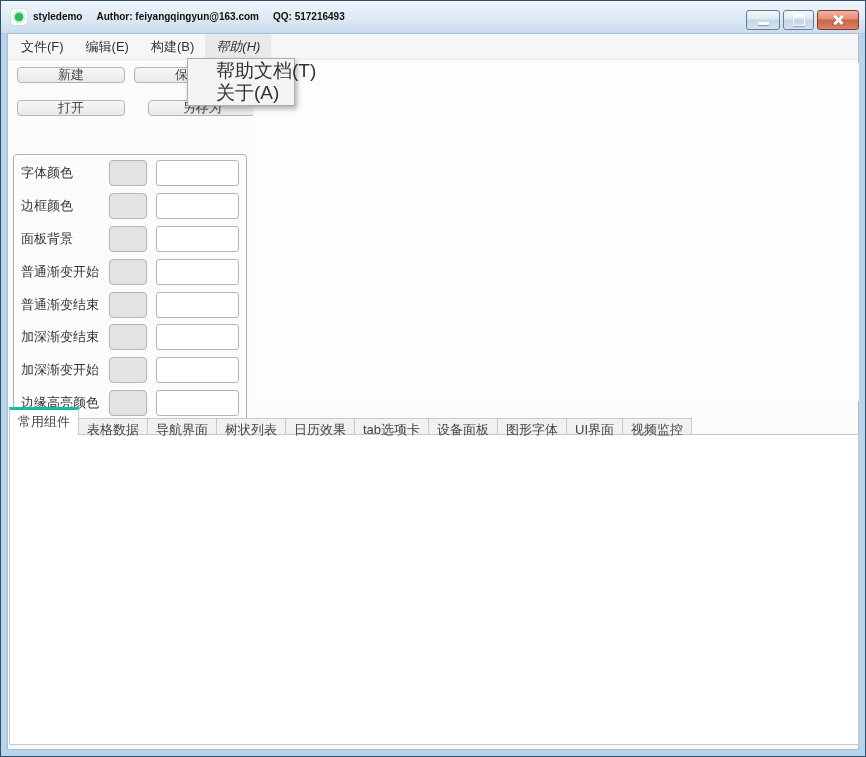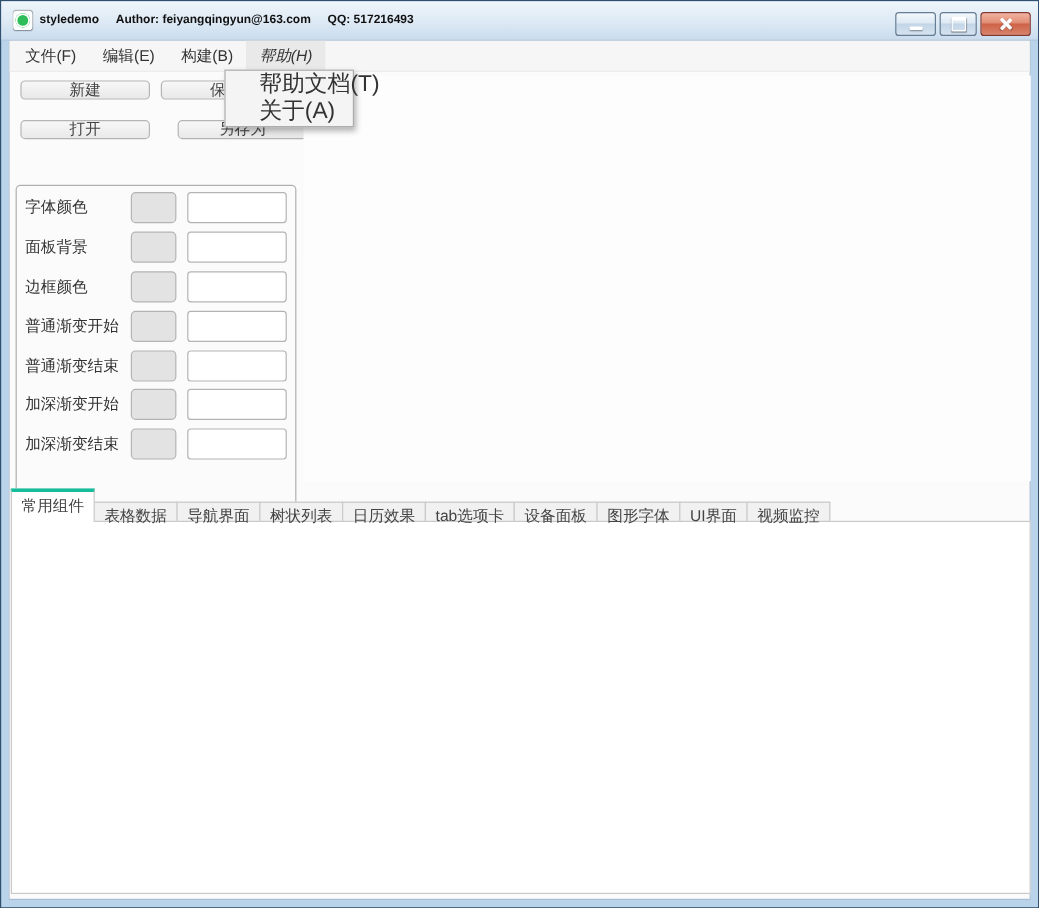--- a/index.html
+++ b/index.html
@@ -94,46 +94,51 @@
   <div class="btn tb" style="left:16px;top:99px;">打开</div>
   <div class="btn tb" style="left:147px;top:99px;">另存为</div>
 
   <div class="color-panel">
     <div class="crow">
       <span class="clabel">字体颜色</span>
       <span class="swatch"></span>
       <input class="tbox cinput" value="" style="">
     </div>
     <div class="crow">
-      <span class="clabel">面板背景</span>
+      <span class="clabel">边框颜色</span>
       <span class="swatch"></span>
       <input class="tbox cinput" value="" style="">
     </div>
     <div class="crow">
-      <span class="clabel">边框颜色</span>
+      <span class="clabel">面板背景</span>
       <span class="swatch"></span>
       <input class="tbox cinput" value="" style="">
     </div>
     <div class="crow">
       <span class="clabel">普通渐变开始</span>
       <span class="swatch"></span>
       <input class="tbox cinput" value="" style="">
     </div>
     <div class="crow">
       <span class="clabel">普通渐变结束</span>
       <span class="swatch"></span>
       <input class="tbox cinput" value="" style="">
     </div>
     <div class="crow">
+      <span class="clabel">加深渐变结束</span>
+      <span class="swatch"></span>
+      <input class="tbox cinput" value="" style="">
+    </div>
+    <div class="crow">
       <span class="clabel">加深渐变开始</span>
       <span class="swatch"></span>
       <input class="tbox cinput" value="" style="">
     </div>
     <div class="crow">
-      <span class="clabel">加深渐变结束</span>
+      <span class="clabel">边缘高亮颜色</span>
       <span class="swatch"></span>
       <input class="tbox cinput" value="" style="">
     </div>
   </div>
 
   <div class="right-area"></div>
 
   <div class="tabbar">
     <span class="tab active">常用组件</span>
     <span class="tab">表格数据</span>

